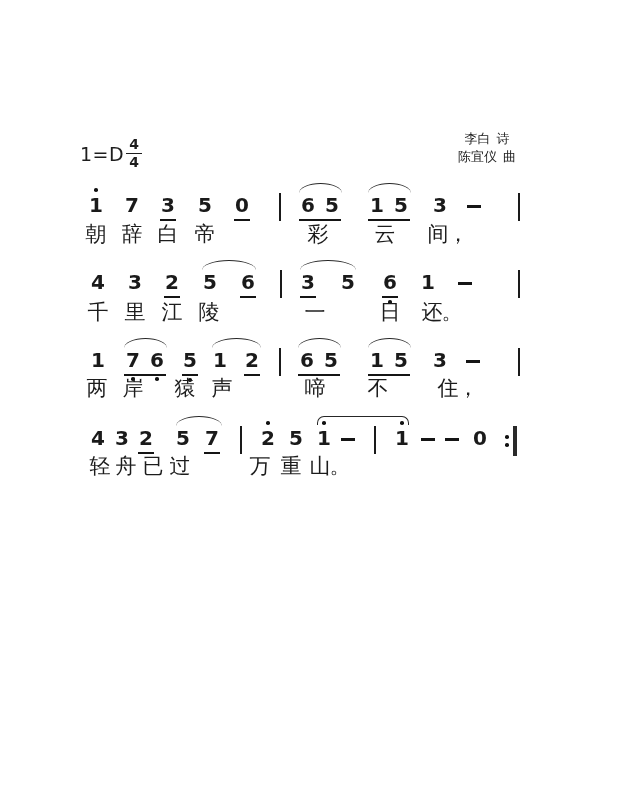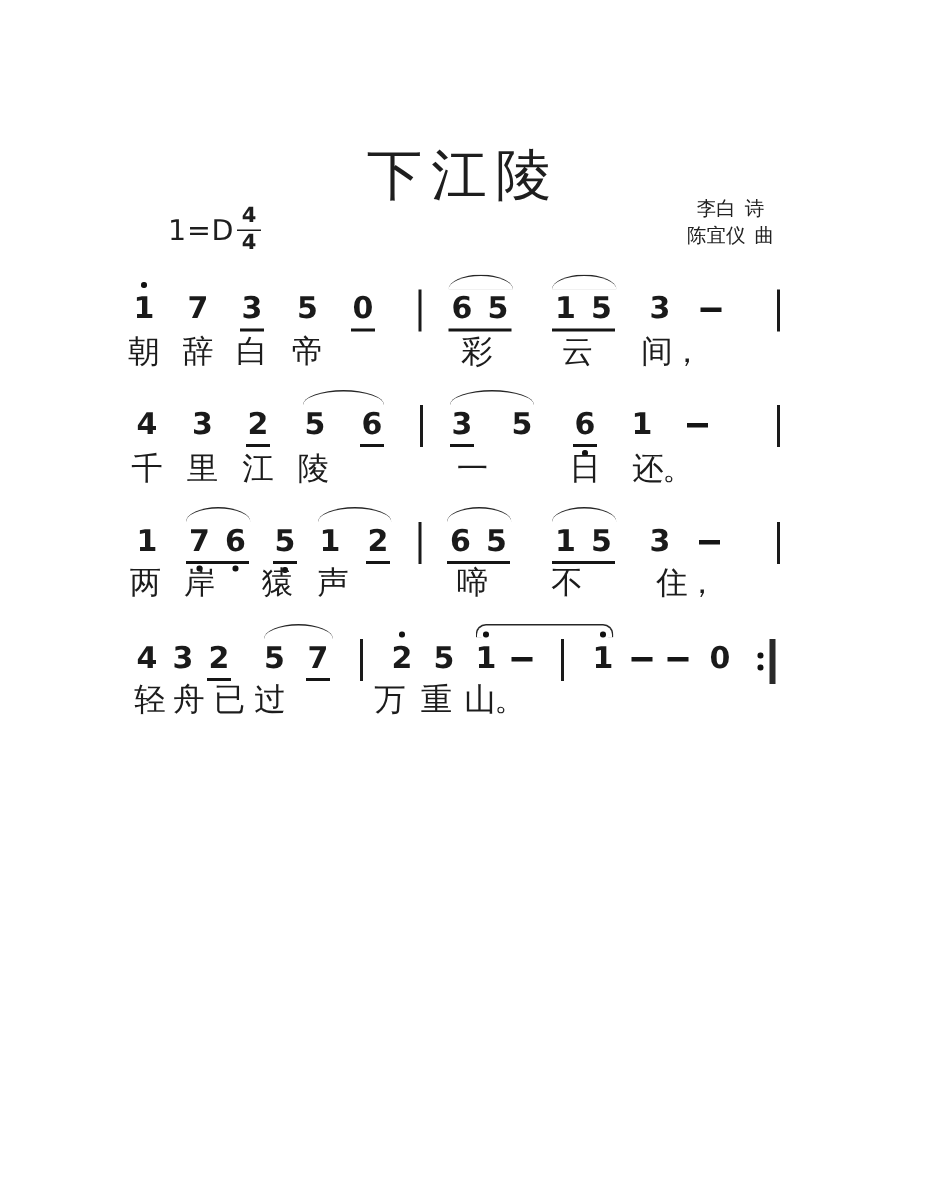--- a/index.html
+++ b/index.html
@@ -14,21 +14,21 @@
     text-align:center; font-size:37px; letter-spacing:6px;
     font-family:"Liberation Serif","DejaVu Serif",serif; color:#1e1e1e;
   }
   .credits {
     position:absolute; right:102px; top:130px; text-align:center;
     font-size:13px; line-height:18px; color:#222;
   }
   .credit-row span { display:inline-block; }
   .credit-name { margin-right:6px; }
   .keysig {
-    position:absolute; left:112px; top:137px;
+    position:absolute; left:80px; top:137px;
     display:flex; align-items:center; color:#1e1e1e;
     font-family:"DejaVu Sans","Liberation Sans",sans-serif;
   }
   .keysig-tonic { font-size:19px; font-weight:500; letter-spacing:0.5px; }
   .meter { display:inline-block; text-align:center; margin-left:2px;
            font-size:14px; font-weight:700; line-height:15px; }
   .meter-top { display:block; border-bottom:1.6px solid #1e1e1e; padding:0 3px 1px; }
   .meter-bottom { display:block; padding-top:1px; }
   #music { position:absolute; inset:0; }
   .note {
@@ -54,21 +54,20 @@
     position:absolute; width:26px; text-align:center;
     font-size:21px; line-height:24px; color:#1c1c1c;
     font-family:"Liberation Serif","DejaVu Serif",serif;
   }
   .endbar-thick { position:absolute; width:4px; height:30px; background:#2a2a2a; }
 </style>
 </head>
 <body>
 
 <div class="sheet">
-  <div class="page-title">下江陵</div>
 
   <div class="credits">
     <div class="credit-row">
       <span class="credit-name">李白</span><span class="credit-role">诗</span>
     </div>
     <div class="credit-row">
       <span class="credit-name">陈宜仪</span><span class="credit-role">曲</span>
     </div>
   </div>
 

